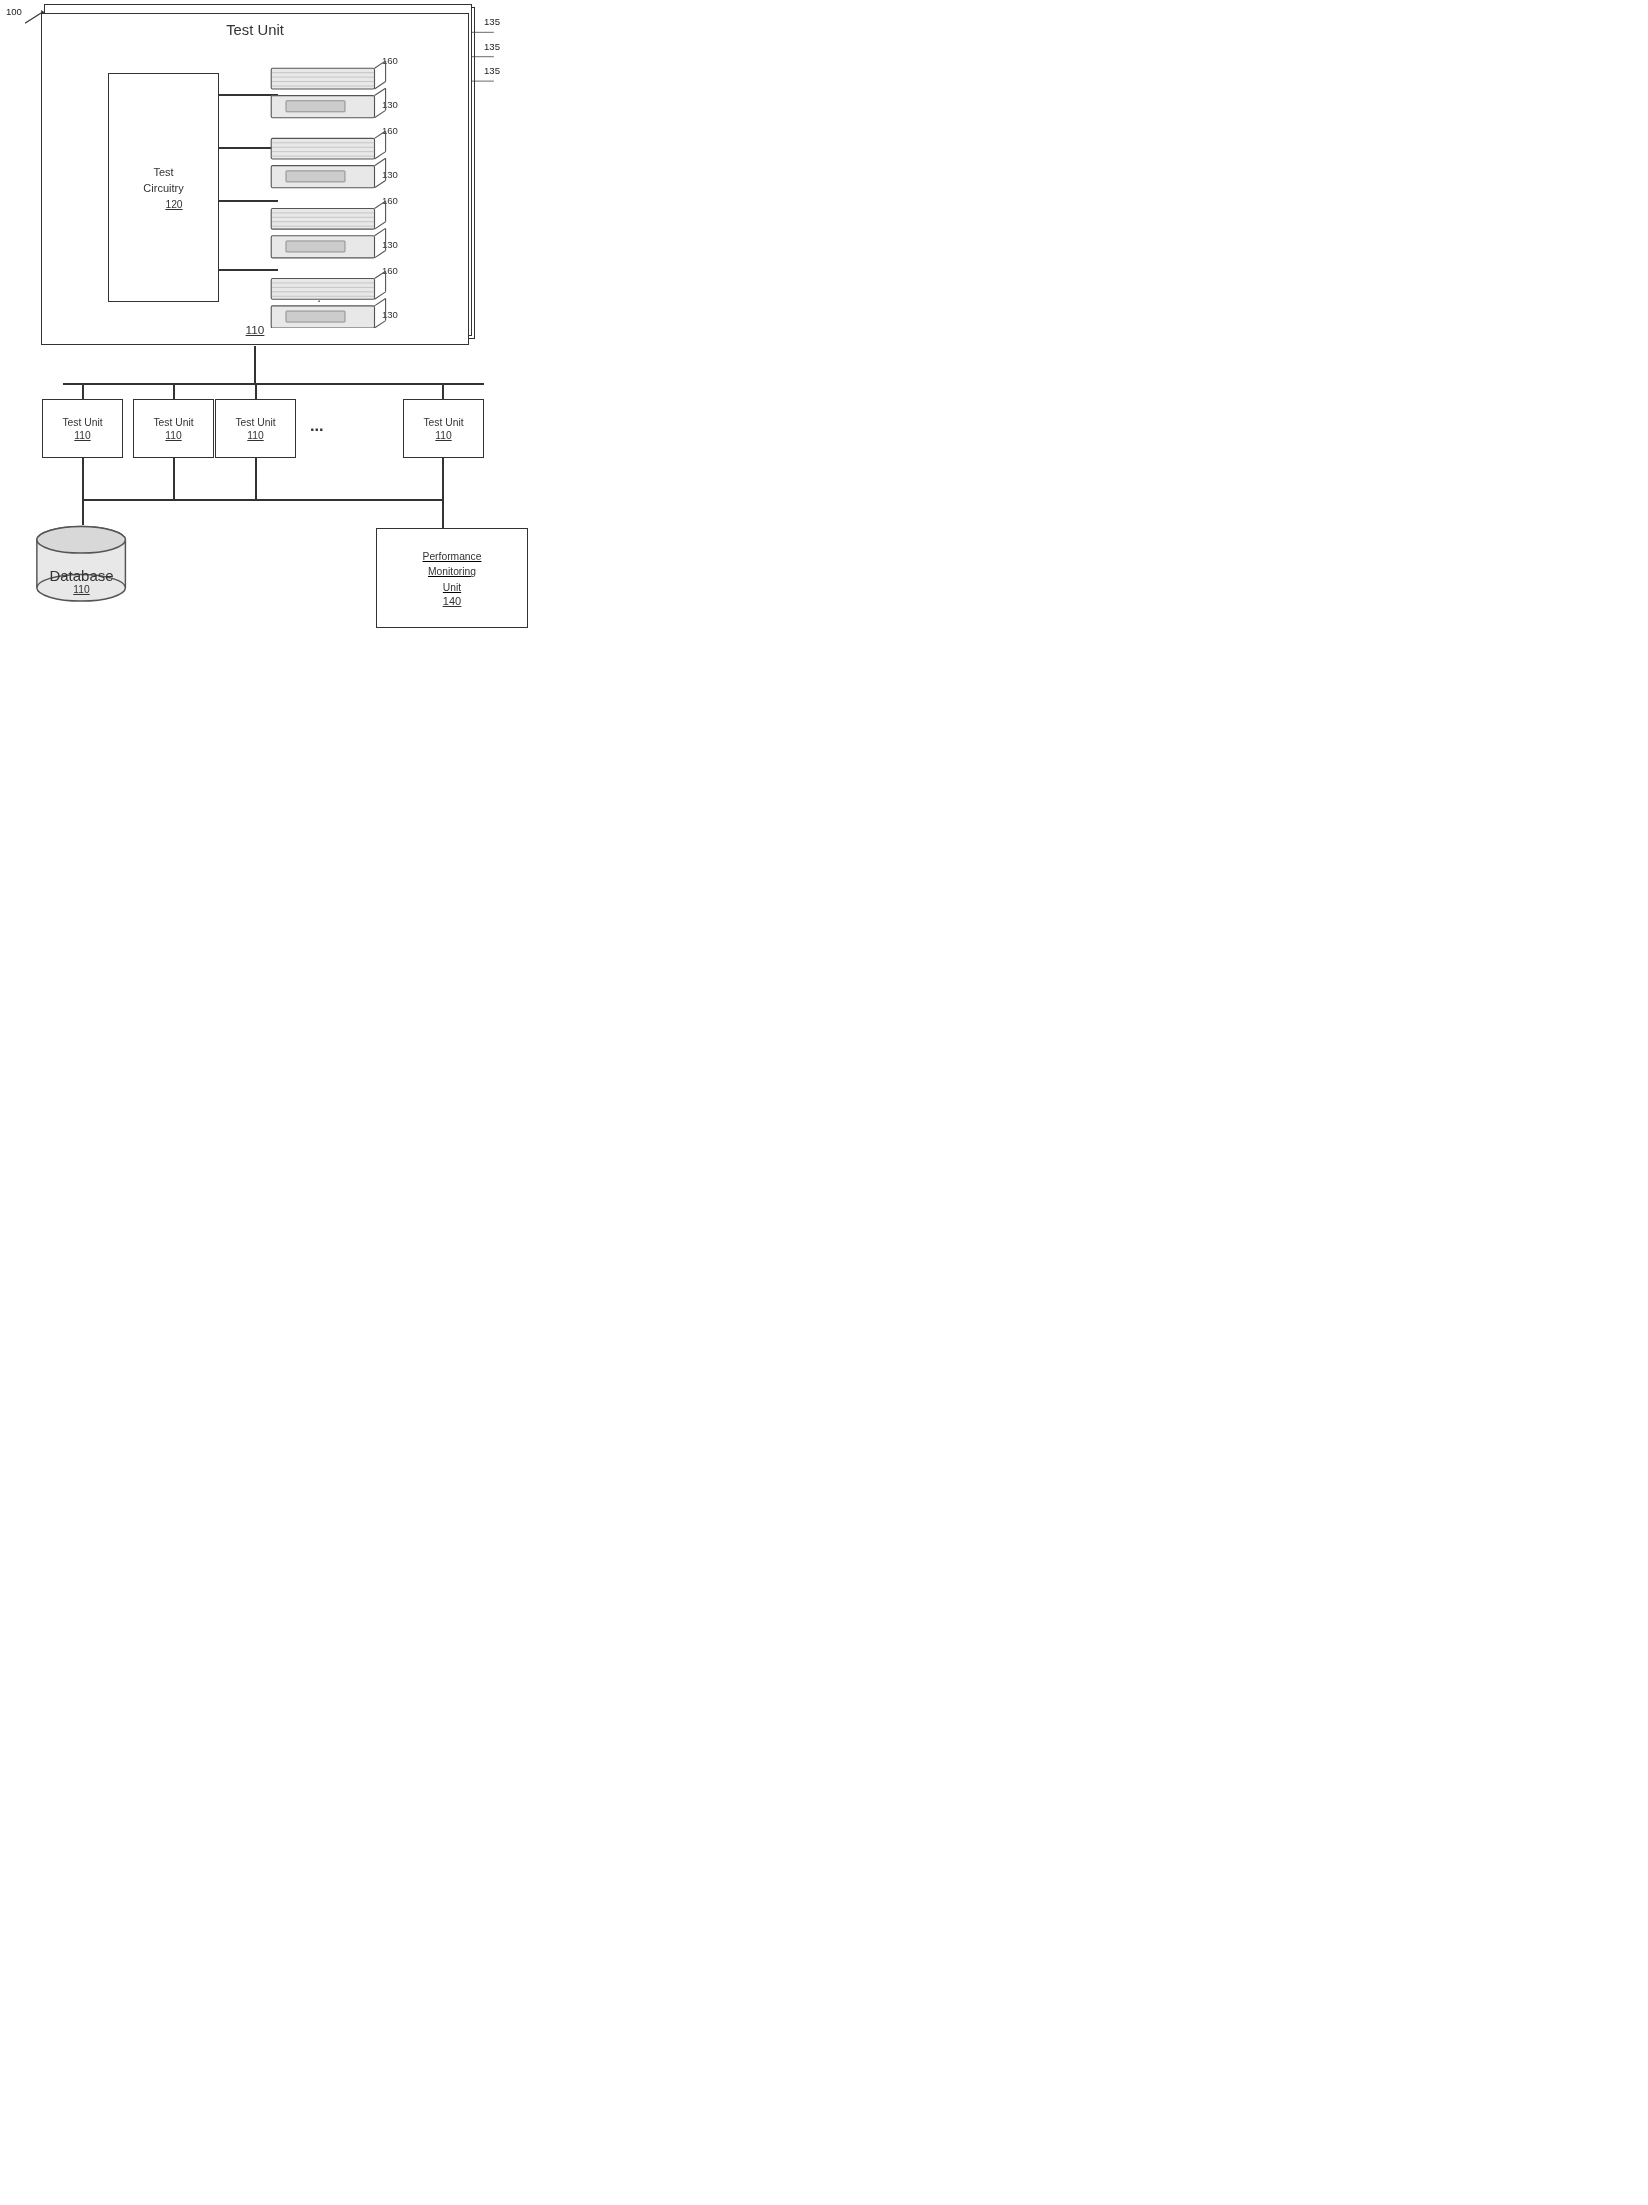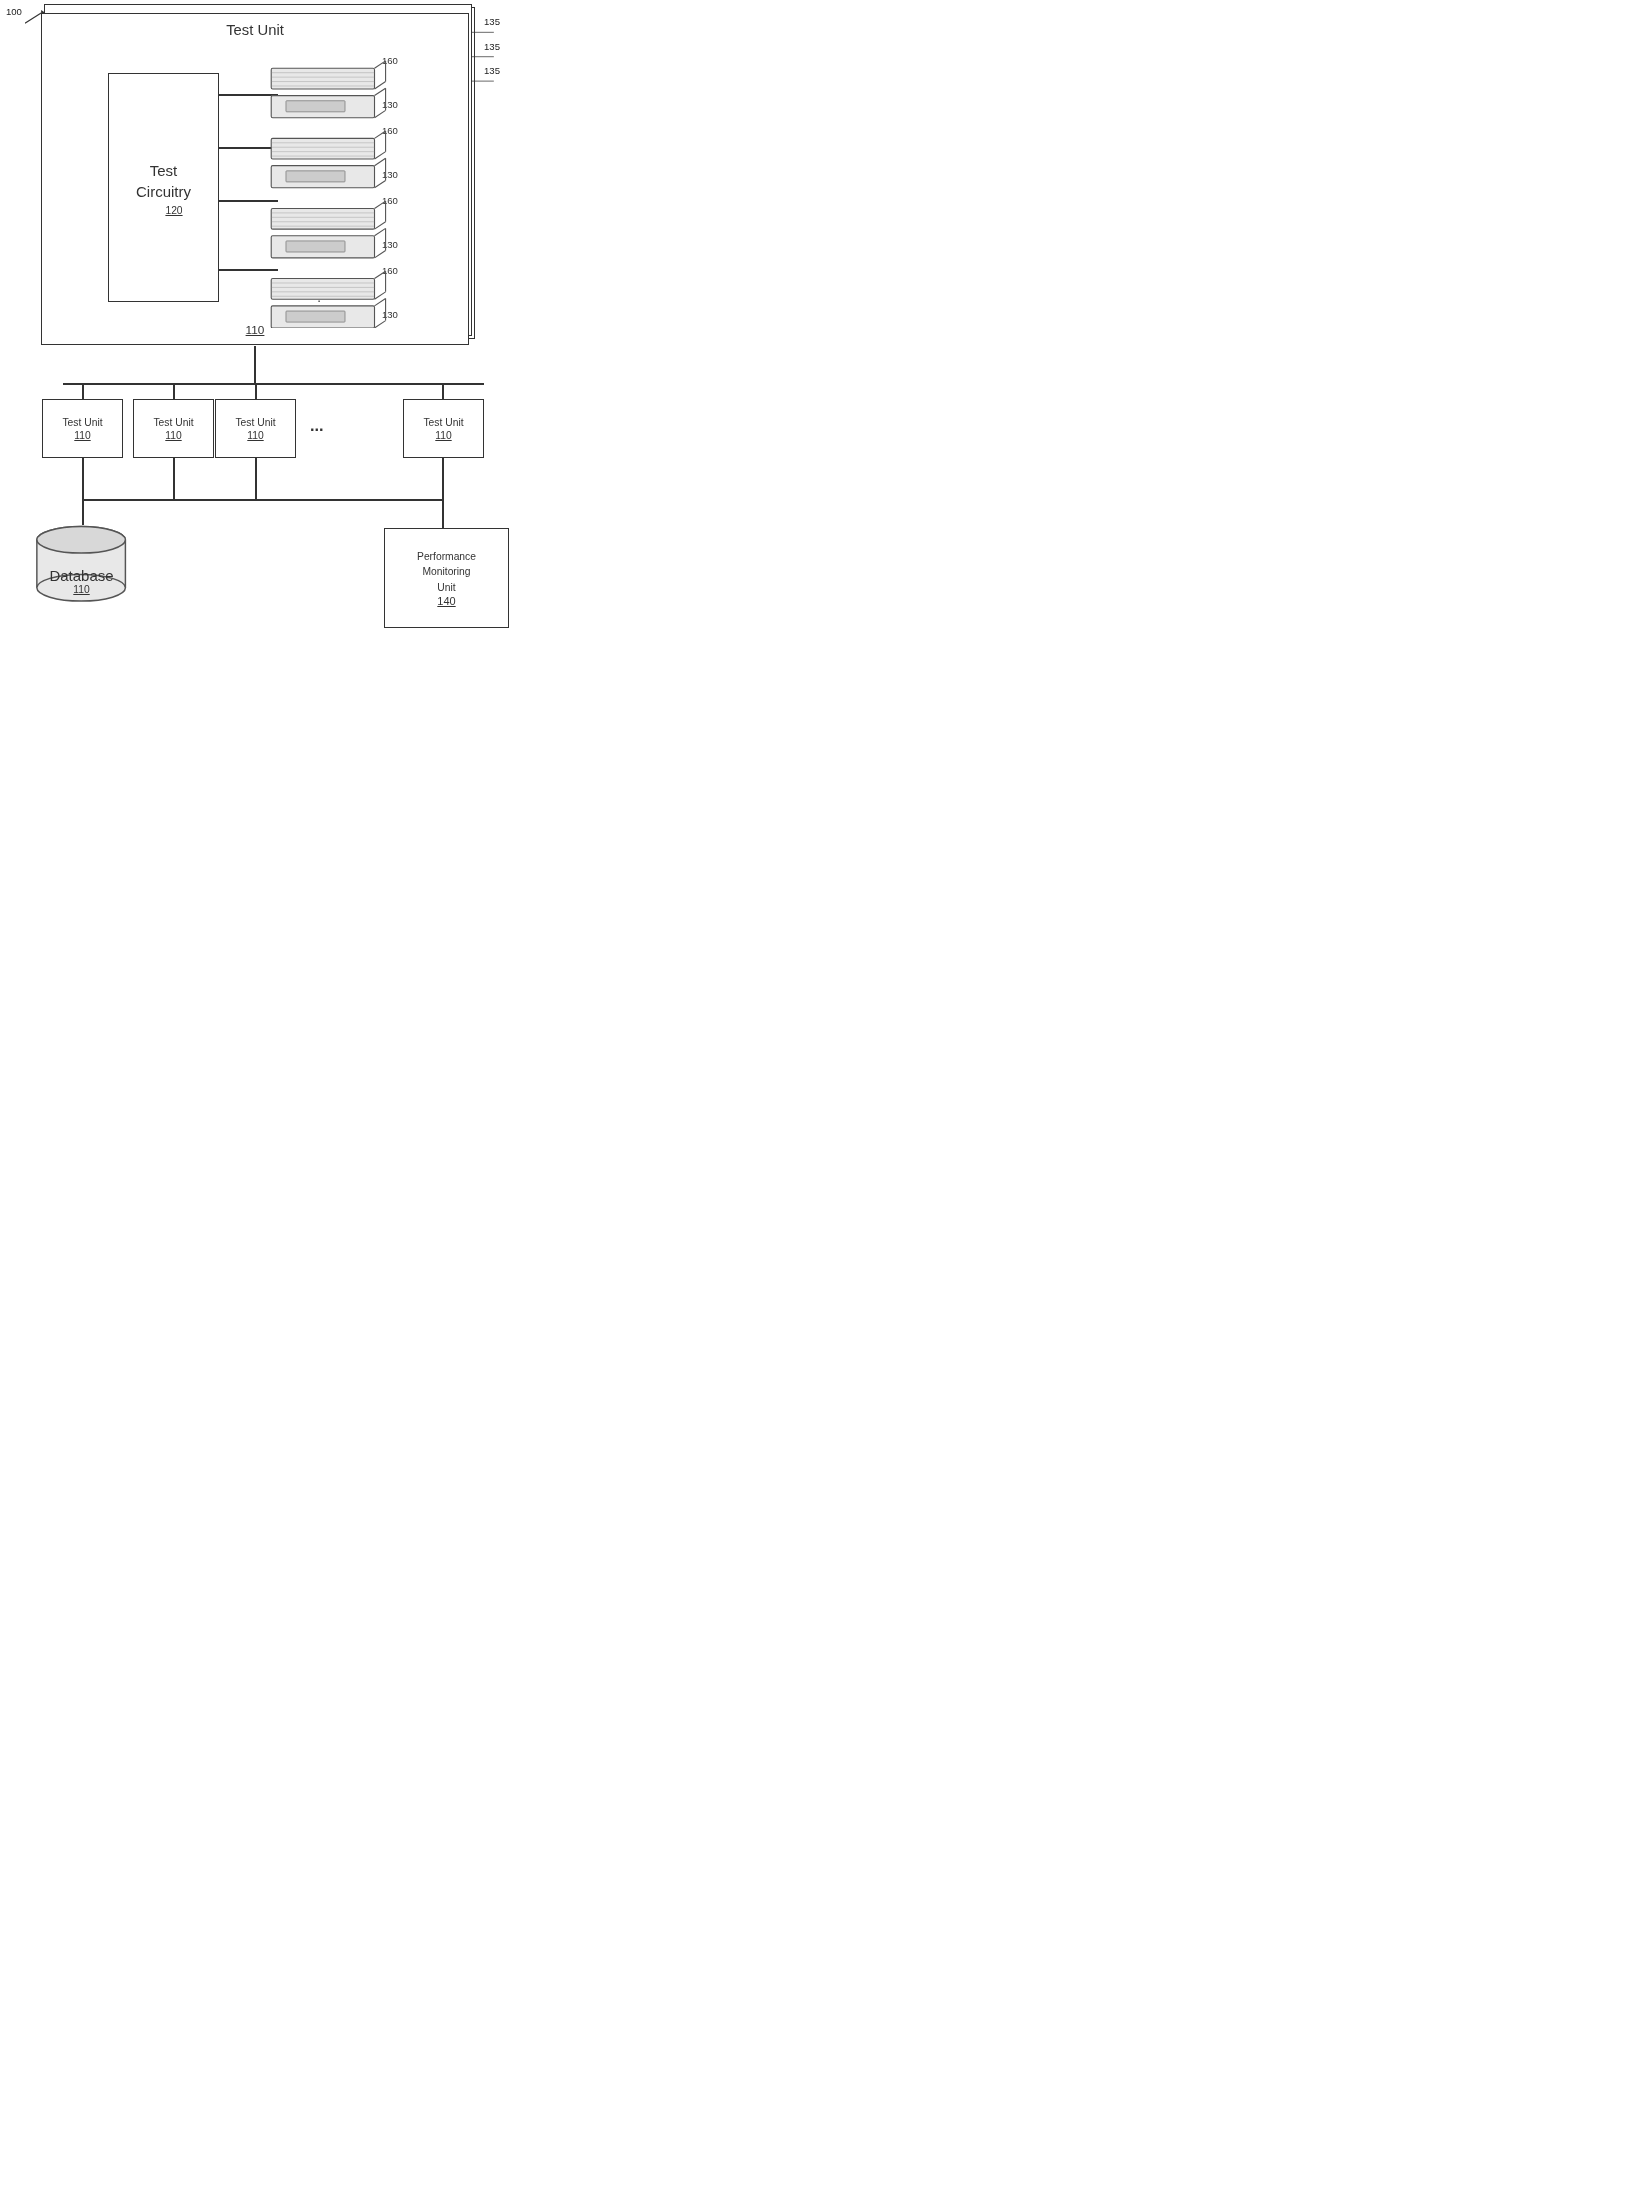--- a/index.html
+++ b/index.html
@@ -62,21 +62,21 @@
       width: 111px;
       height: 229px;
       border: 1.5px solid #333;
       background: #fff;
       display: flex;
       flex-direction: column;
       align-items: center;
       justify-content: center;
     }
     .test-circuitry-label {
-      font-size: 15px;
+      font-size: 11px;
       text-align: center;
       color: #333;
       line-height: 1.4;
     }
     .test-circuitry-num {
       font-size: 10.3px;
       text-decoration: underline;
       color: #333;
       margin-top: 3px;
       margin-left: 21px;
@@ -328,19 +328,19 @@
     <ellipse cx="72" cy="20" rx="60" ry="18" fill="#d8d8d8" stroke="#555" stroke-width="2"></ellipse>
   </svg>
 
   <div style="position:absolute;top:567px;left:28px;width:107px;text-align:center;">
     <div style="font-size:15px;color:#333;">Database</div>
     <div style="font-size:10.3px;text-decoration:underline;color:#333;">110</div>
   </div>
 
   <div style="position:absolute;top:499px;left:442px;width:1.5px;height:29.6px;background:#333;"></div>
 
-  <div class="perf-box" style="top:528px;left:384px;width:125px;height:100px;">
+  <div class="perf-box" style="top:528px;left:376px;width:152px;height:100px;text-decoration:underline;">
     <div class="perf-label">Performance<br>Monitoring<br>Unit</div>
     <div class="perf-num">140</div>
   </div>
 
 </div>
 
 
 </body></html>

